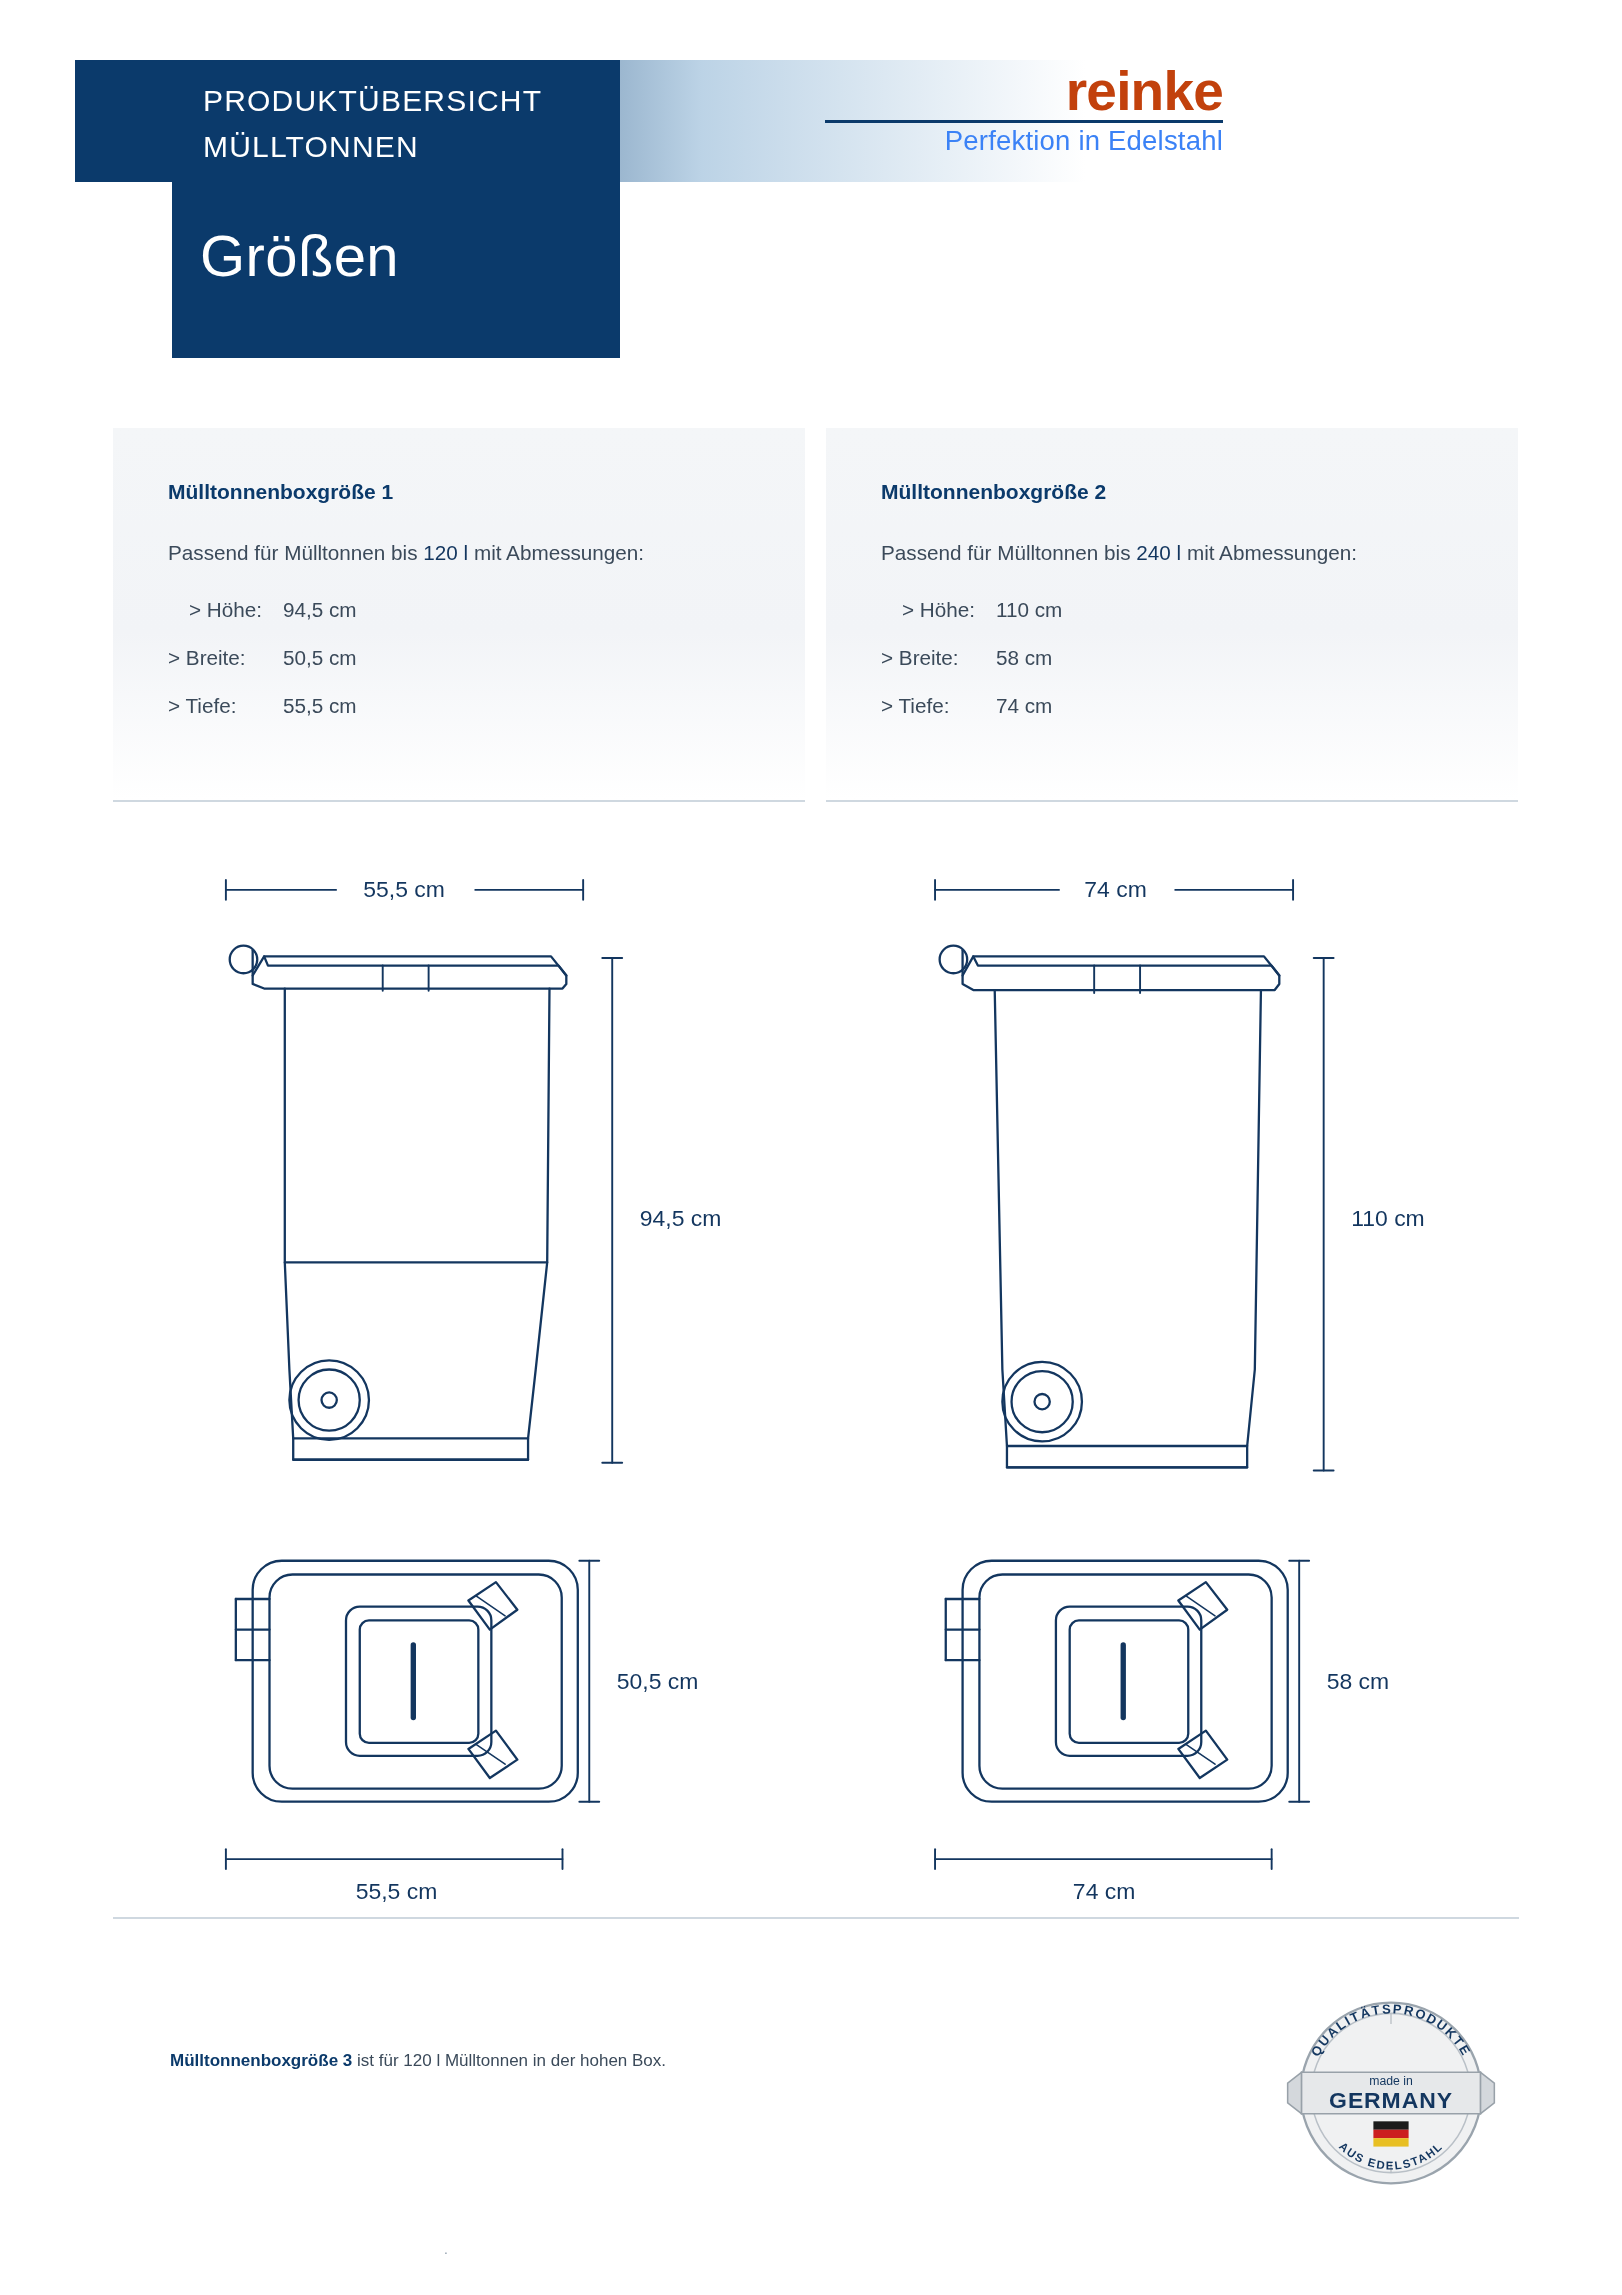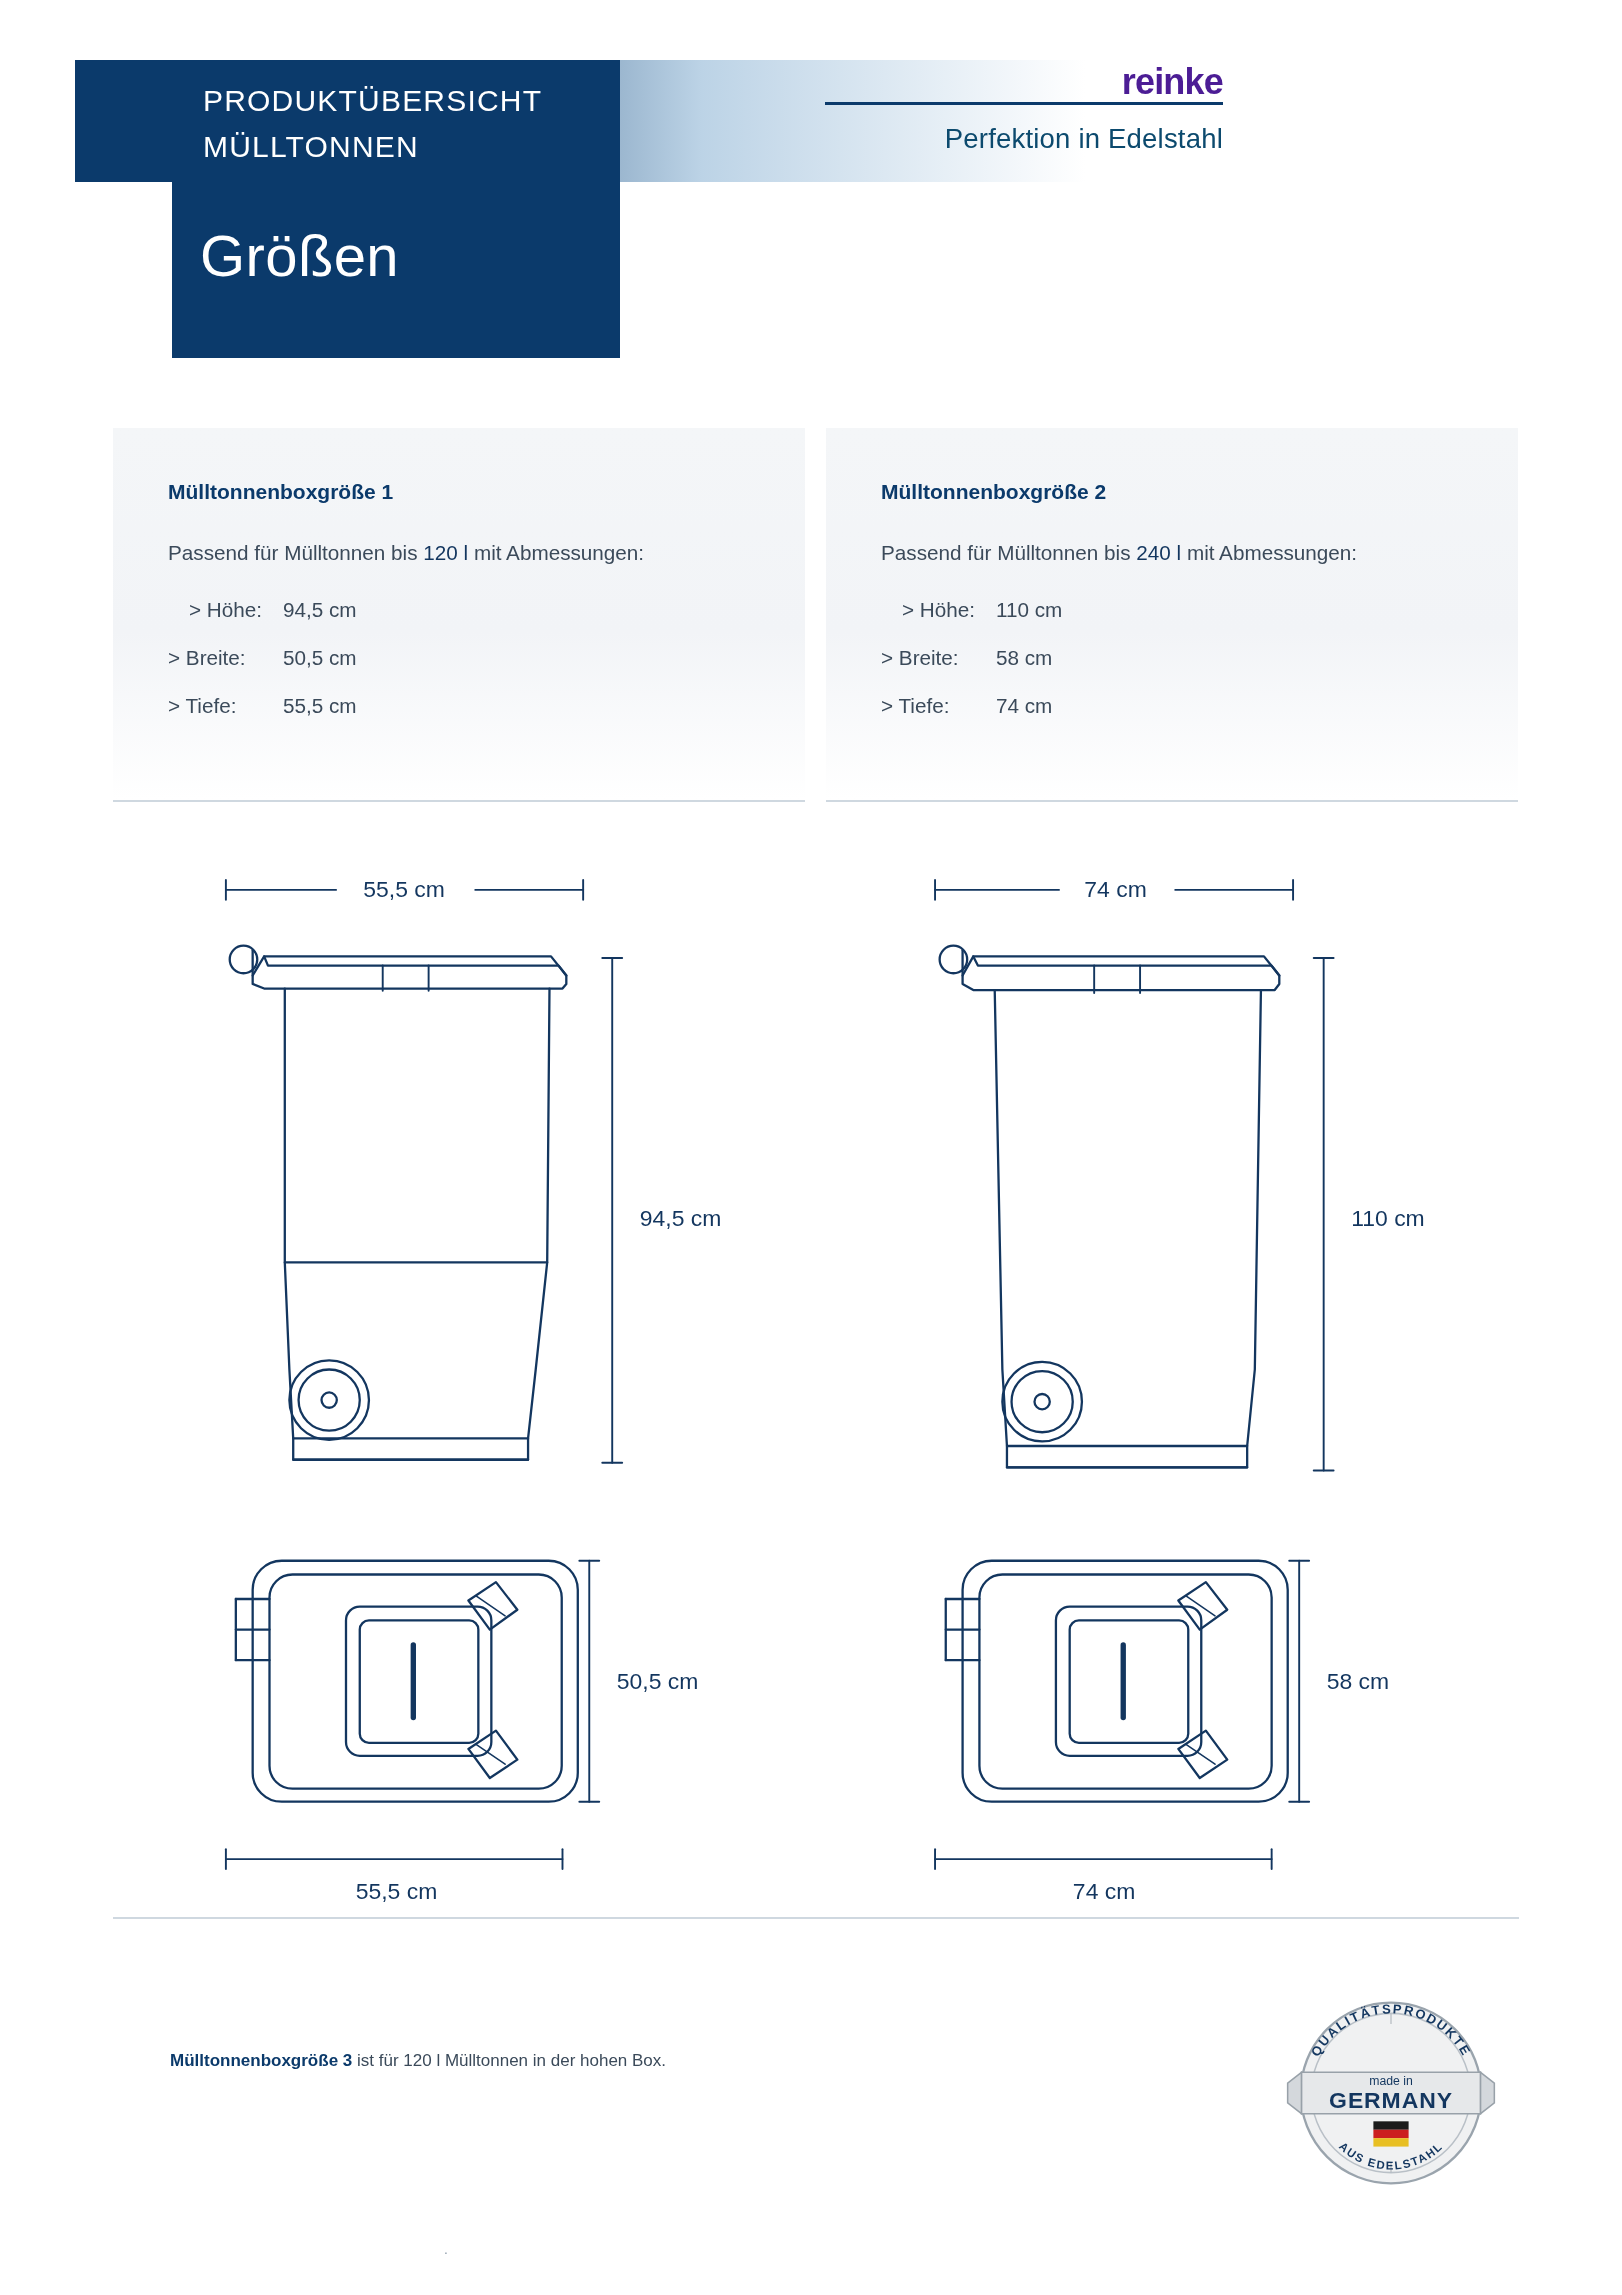--- a/index.html
+++ b/index.html
@@ -70,44 +70,44 @@
 
   
   .logo {
     position: absolute;
     right: 83px;
     top: 65px;
     width: 398px;
     text-align: right;
   }
   .logo-line1 {
-    font-size: 36px;
+    font-size: 55px;
     font-weight: bold;
-    color: #4c1d95;
+    color: #c2410c;
     letter-spacing: -0.8px;
     line-height: 0.95;
   }
   .logo-line2 {
     font-size: 57px;
     font-weight: bold;
     color: #0b3a6b;
     letter-spacing: -0.8px;
     line-height: 0.95;
     margin-top: -4.6px;
   }
   .logo-underline {
     width: 398px;
     height: 3.1px;
     background: #0b3a6b;
     margin-top: 3.1px;
   }
   .logo-tagline {
     font-size: 27.5px;
-    color: #0c4a6e;
-    margin-top: 18px;
+    color: #3b82f6;
+    margin-top: 2px;
     letter-spacing: 0.2px;
   }
 
   
   .card {
     position: absolute;
     top: 428px;
     width: 692px;
     height: 371px;
     background: linear-gradient(to bottom, #f4f6f8 0%, #f2f4f7 55%, #ffffff 100%);

